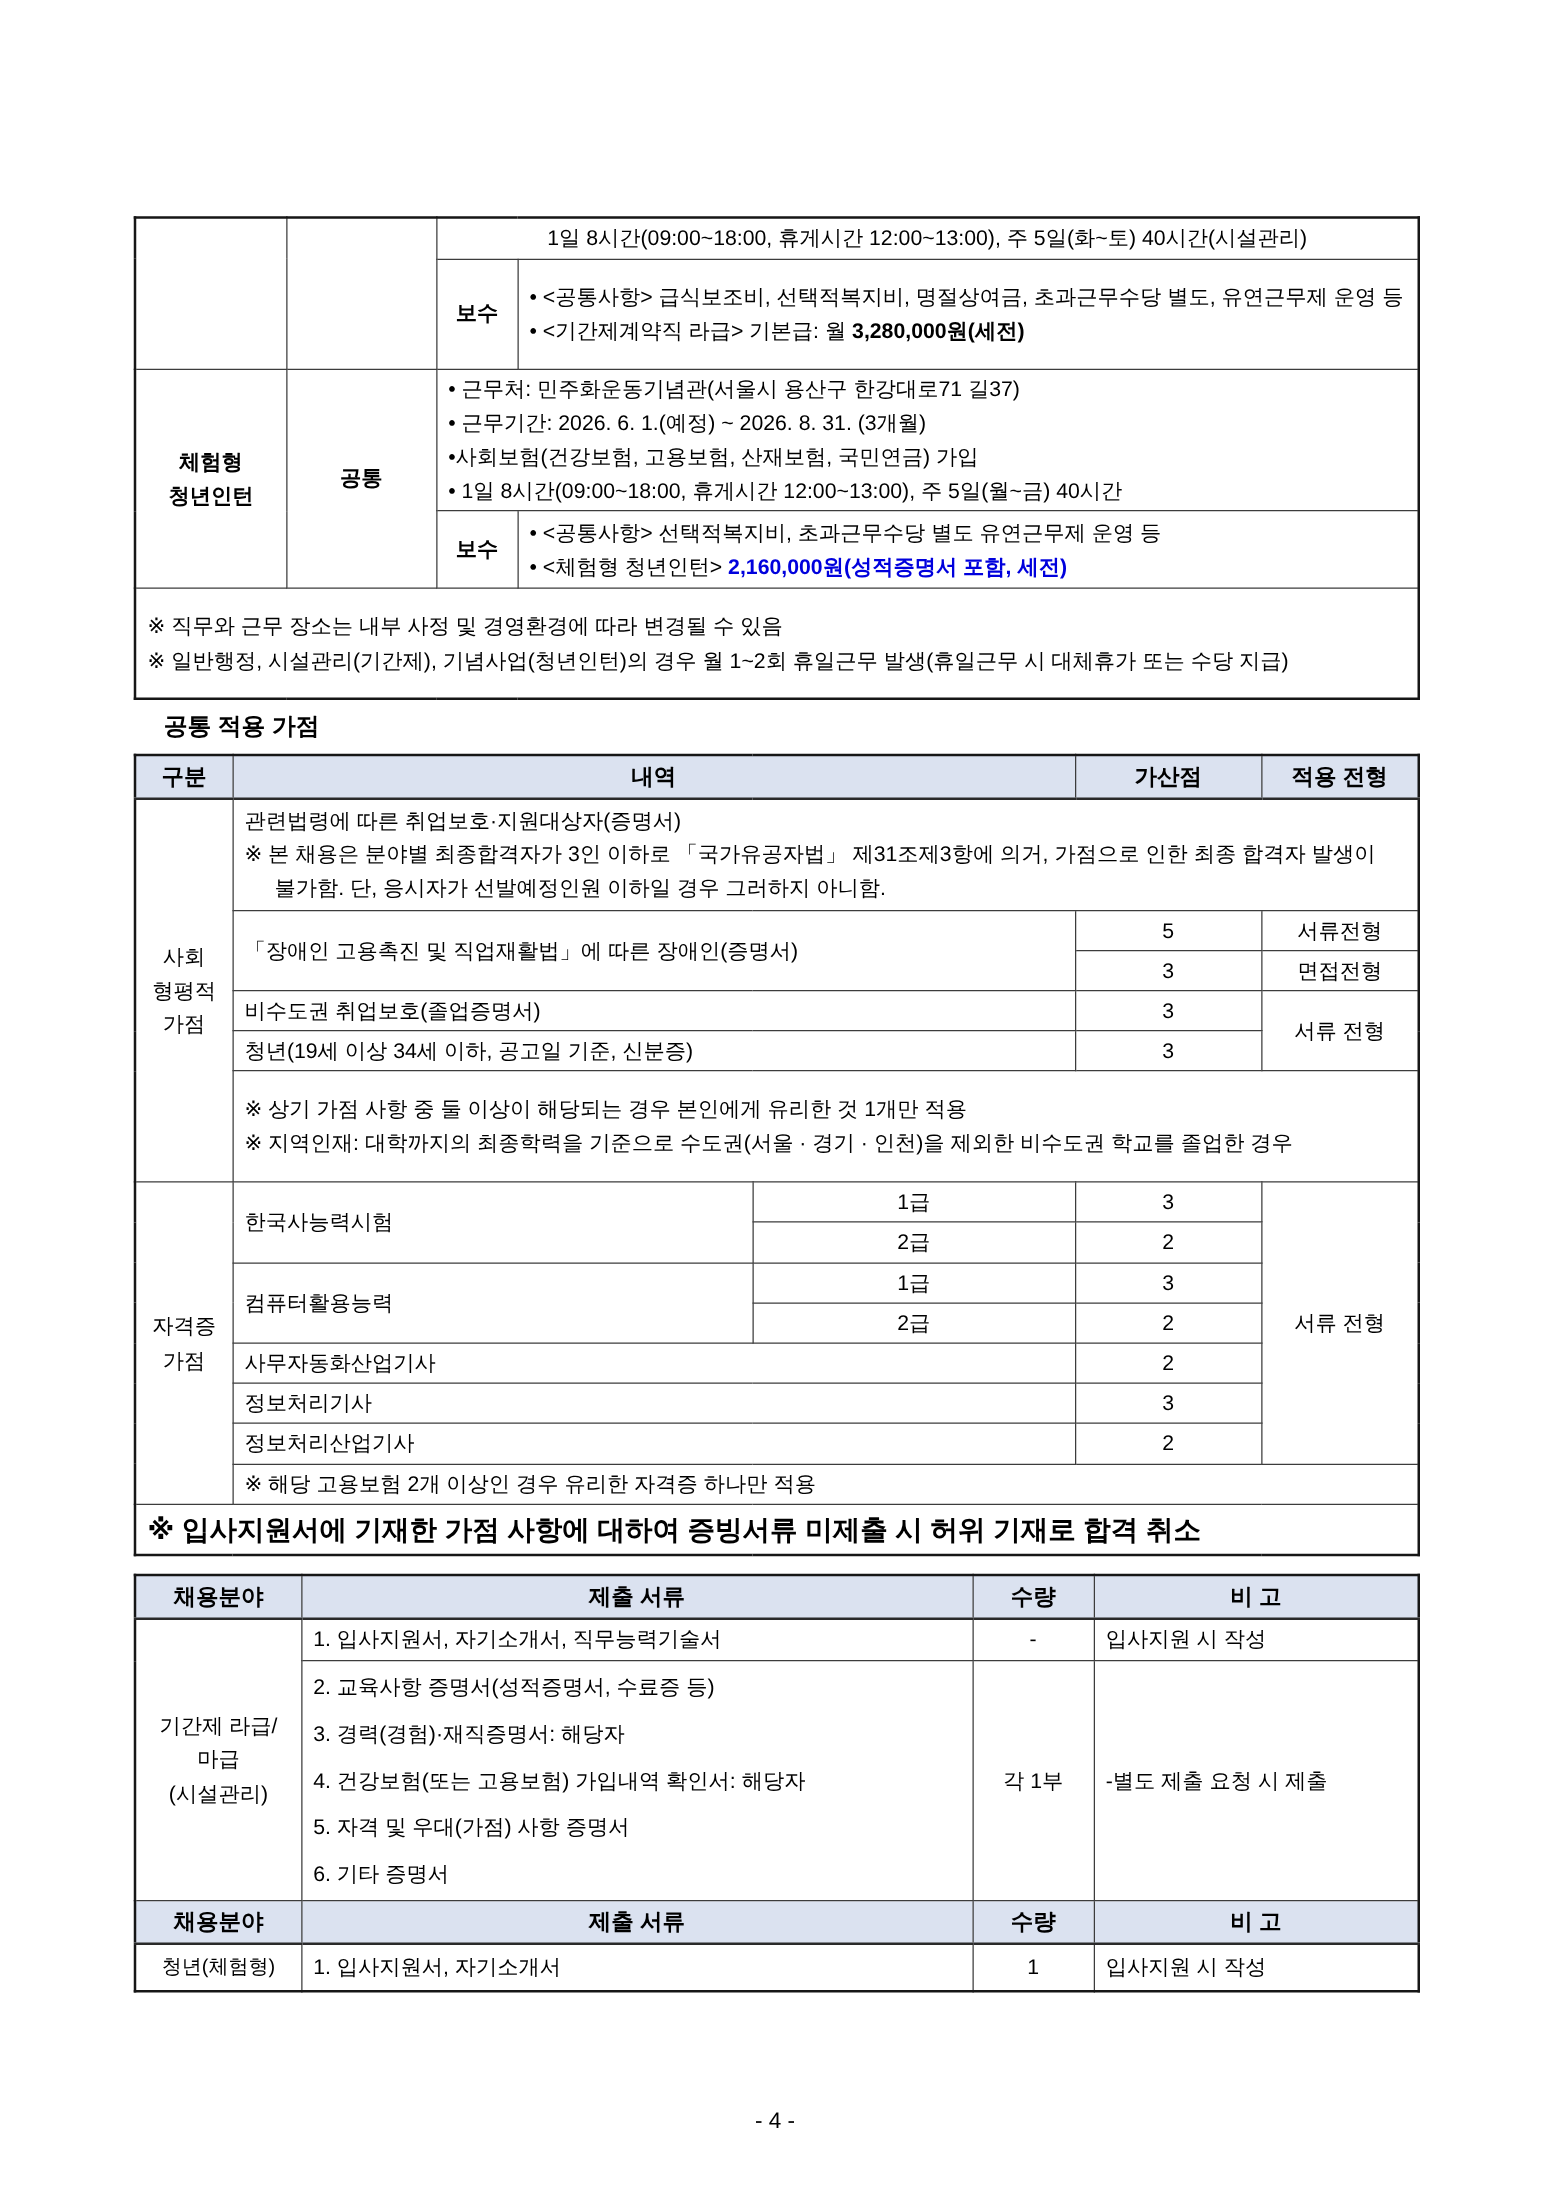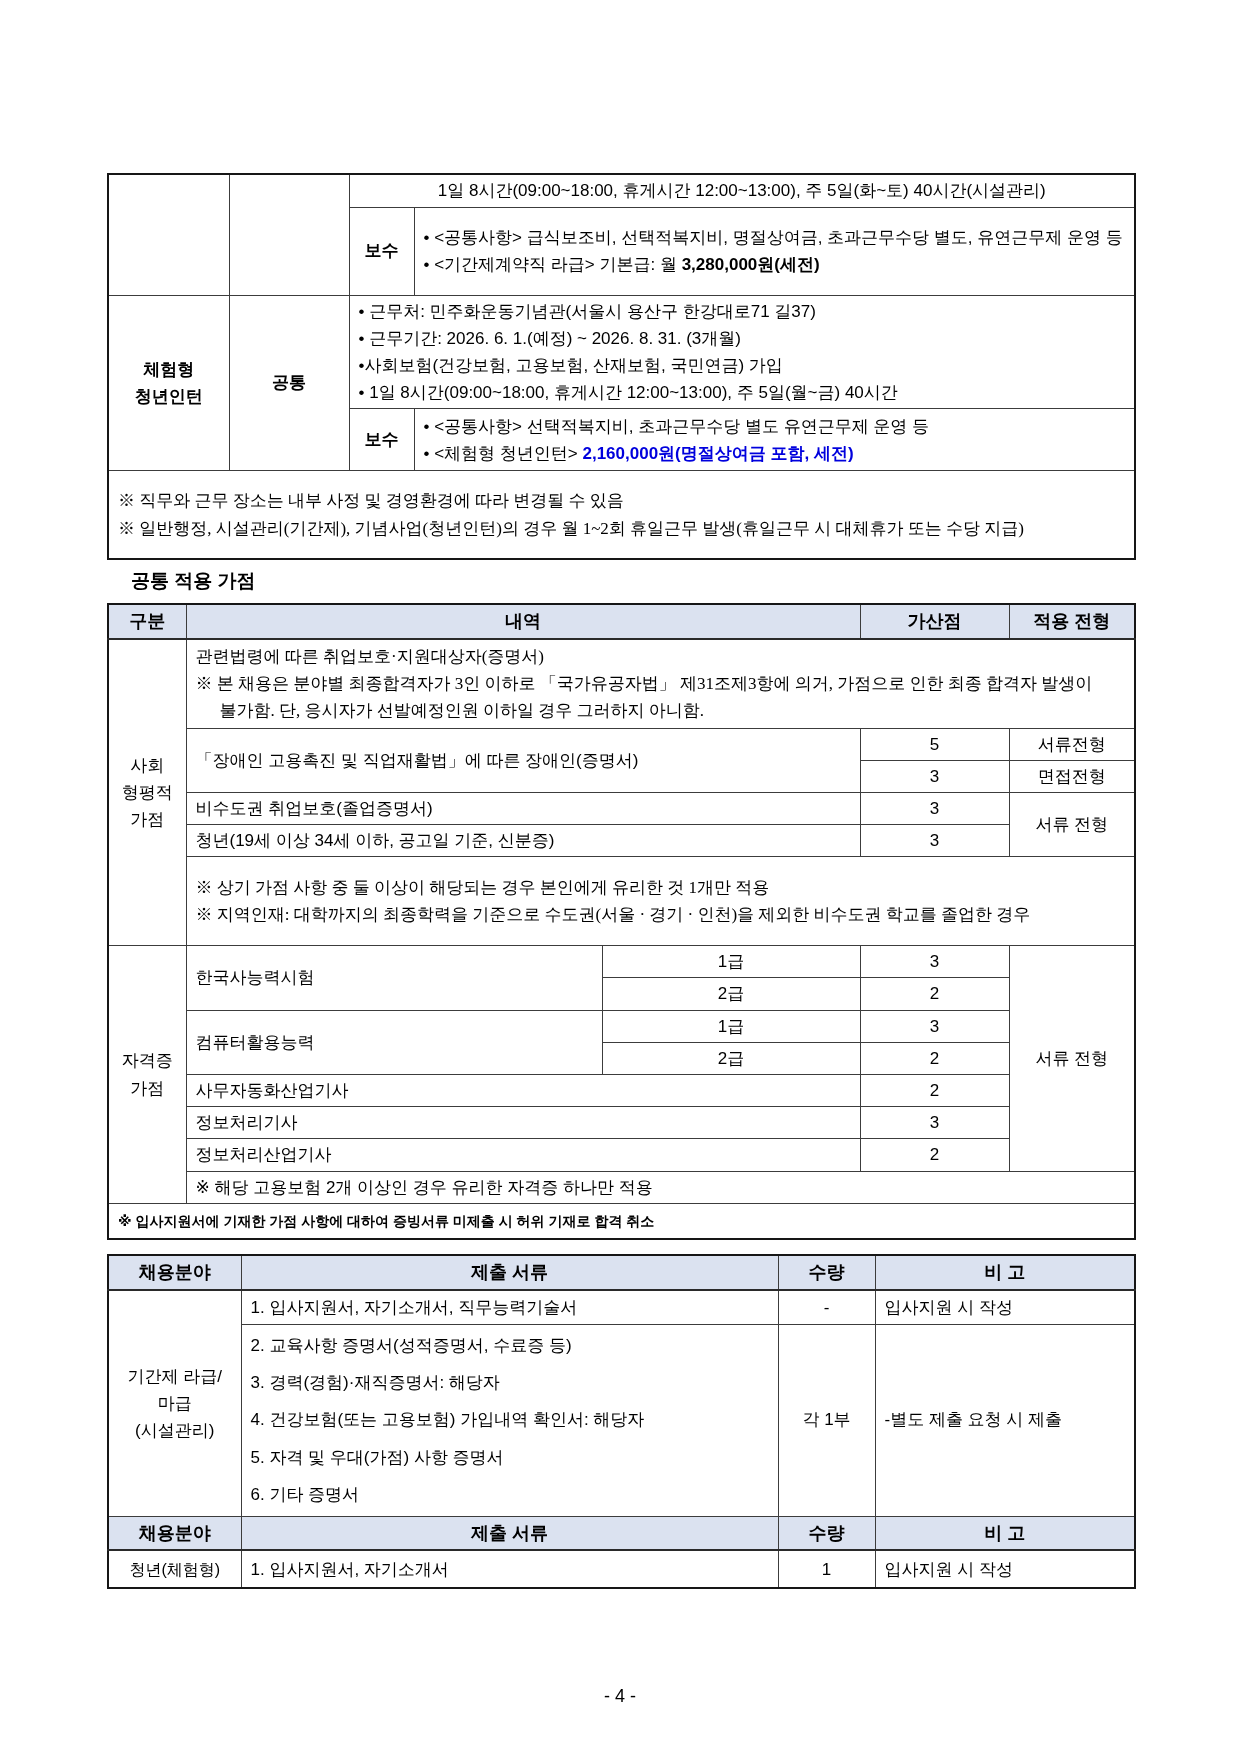--- a/index.html
+++ b/index.html
@@ -9,27 +9,27 @@
     color:#000;
   }
   .content{position:absolute;left:107px;top:0;width:1027px;padding-top:137px;}
   table{border-collapse:collapse;width:1027px;table-layout:fixed;margin-top:36px;}
   .tbl{border:2px solid #161616;}
   td{border:1px solid #3c3c3c;padding:2px 9px;font-size:17px;line-height:1.6;vertical-align:middle;word-break:keep-all;}
   td.center{text-align:center;}
   td.bold{font-weight:bold;}
   .hdr{background:#dbe2f0;font-weight:bold;text-align:center;font-size:18px;border-bottom:2px solid #2a2a2a;margin-top:28px;}
   .bullets div{padding-left:20px;text-indent:-20px;}
-  .notecell div{padding-left:24px;text-indent:-24px;font-family:Liberation Serif, serif;}
+  .notecell div{padding-left:24px;text-indent:-24px;}
   .blue{color:#0000dd;font-weight:bold;}
   .amt{font-weight:bold;}
   .sec-title{font-size:27px;font-weight:bold;margin:0;letter-spacing:0;}
   .sec-sub{font-size:19px;font-weight:bold;margin:8px 0 0 24px;}
   .grayline{border-top:1px solid #8a8a8a;}
-  .warnrow td{font-size:14px;font-weight:bold;}
+  .warnrow td{font-size:22px;font-weight:bold;}
   .pagenum{position:absolute;top:1686px;left:0;width:1240px;text-align:center;font-size:18px;}
   .t6 tr.h84 td{height:84px;}
   .listcell div{line-height:2.2;}
 </style>
 </head>
 <body>
 
 <div class="content">
 
   <table class="tbl">
@@ -59,21 +59,21 @@
         <div class="bold">• 근무처: 민주화운동기념관(서울시 용산구 한강대로71 길37)</div>
         <div>• 근무기간: 2026. 6. 1.(예정) ~ 2026. 8. 31. (3개월)</div>
         <div>•사회보험(건강보험, 고용보험, 산재보험, 국민연금) 가입</div>
         <div>• 1일 8시간(09:00~18:00, 휴게시간 12:00~13:00), 주 5일(월~금) 40시간</div>
       </td>
     </tr>
     <tr style="height:62px">
       <td class="center bold">보수</td>
       <td class="bullets">
         <div>• &lt;공통사항&gt; 선택적복지비, 초과근무수당 별도 유연근무제 운영 등</div>
-        <div><span>• &lt;체험형 청년인턴&gt; </span><span class="blue">2,160,000원(명절상여금 포함, 세전)</span></div>
+        <div><span>• &lt;체험형 청년인턴&gt; </span><span class="blue">2,160,000원(성적증명서 포함, 세전)</span></div>
       </td>
     </tr>
     <tr style="height:88px">
       <td colspan="4" class="notecell">
         <div>※ 직무와 근무 장소는 내부 사정 및 경영환경에 따라 변경될 수 있음</div>
         <div>※ 일반행정, 시설관리(기간제), 기념사업(청년인턴)의 경우 월 1~2회 휴일근무 발생(휴일근무 시 대체휴가 또는 수당 지급)</div>
       </td>
     </tr>
   </tbody>
     </table>

